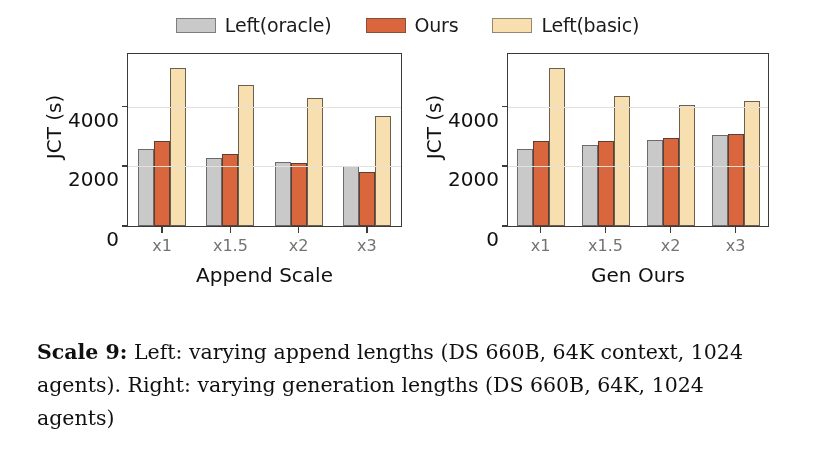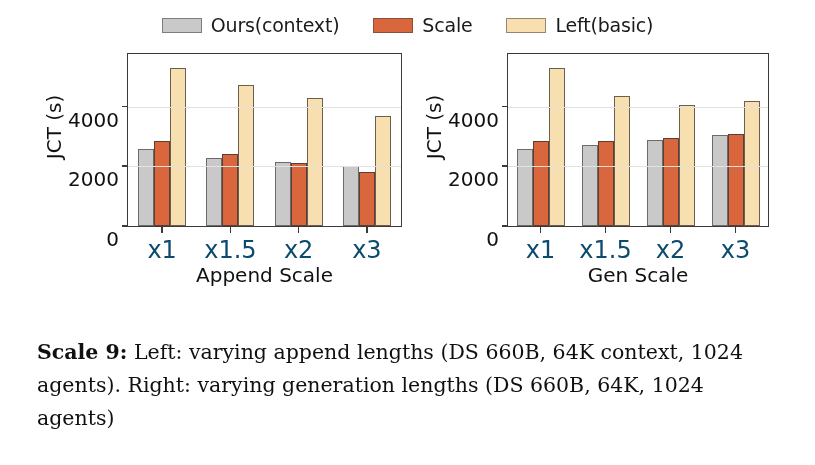--- a/index.html
+++ b/index.html
@@ -111,22 +111,22 @@
   .xtick-mark {
     position: absolute;
     top: 100%;
     width: 1.6px; height: 7px;
     background: #3a3a3a;
   }
   .xtick {
     position: absolute;
     top: 100%;
     margin-top: 10px;
-    font-size: 24px;
-    color: #0c4a6e;
+    font-size: 16px;
+    color: #737373;
     transform: translateX(-50%);
     white-space: nowrap;
   }
   .xaxis-label {
     position: absolute;
     top: 263px;
     font-size: 20px;
     color: #111;
     text-align: center;
     white-space: nowrap;
@@ -147,25 +147,25 @@
   .caption b { font-weight: bold; }
 </style>
 </head>
 <body>
 
 <div id="root">
 
   <div class="legend">
     <div class="legend-entry">
       <span class="swatch" style="background:#c9c9c9;"></span>
-      <span class="legend-label">Ours(context)</span>
+      <span class="legend-label">Left(oracle)</span>
     </div>
     <div class="legend-entry">
       <span class="swatch" style="background:#d9663c;"></span>
-      <span class="legend-label">Scale</span>
+      <span class="legend-label">Ours</span>
     </div>
     <div class="legend-entry">
       <span class="swatch" style="background:#f7dfb0;"></span>
       <span class="legend-label">Left(basic)</span>
     </div>
   </div>
 
   <div class="panel panel-left">
     <div class="ylabel">JCT (s)</div>
     <div class="plot-frame" id="plot-left">
@@ -246,20 +246,20 @@
         <div class="ytick" style="top: 41.5556px;">4000</div>
         <div class="xtick-mark" style="left: 31.7px;"></div>
         <div class="xtick" style="left: 32.5px;">x1</div>
         <div class="xtick-mark" style="left: 96.7px;"></div>
         <div class="xtick" style="left: 97.5px;">x1.5</div>
         <div class="xtick-mark" style="left: 161.7px;"></div>
         <div class="xtick" style="left: 162.5px;">x2</div>
         <div class="xtick-mark" style="left: 226.7px;"></div>
         <div class="xtick" style="left: 227.5px;">x3</div>
       </div>
-    <div class="xaxis-label">Gen Scale</div>
+    <div class="xaxis-label">Gen Ours</div>
   </div>
 
   <div class="caption">
     <b>Scale 9:</b><span> Left: varying append lengths (DS 660B, 64K context, 1024 agents). Right: varying generation lengths (DS 660B, 64K, 1024 agents)</span>
   </div>
 
 </div>
 
 </body></html>

